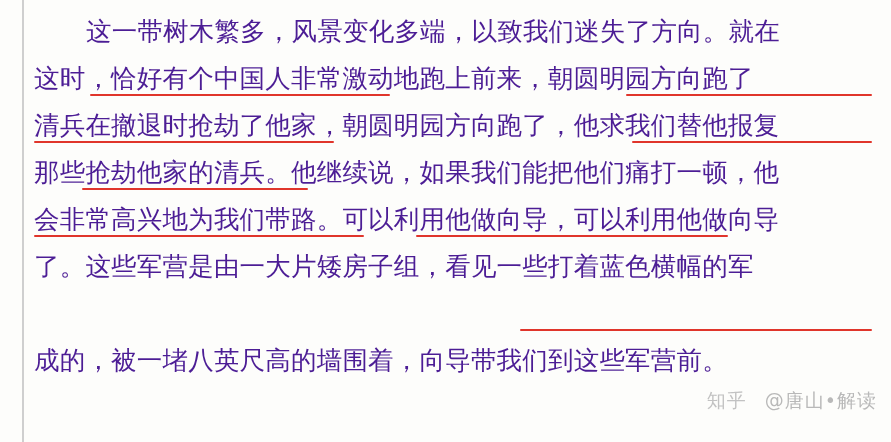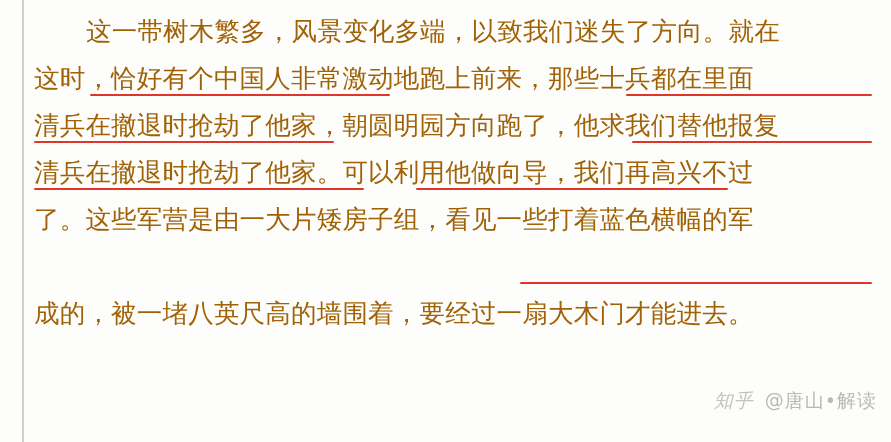--- a/index.html
+++ b/index.html
@@ -34,21 +34,21 @@
     left: 34px;
     top: 8px;
     width: 838px;
   }
   .line {
     position: relative;
     height: 47px;
     line-height: 47px;
     white-space: nowrap;
     font-size: 25.5px;
-    color: #a16207;
+    color: #4c1d95;
     letter-spacing: 0.2px;
     font-family: "DejaVu Serif", "Liberation Serif", serif;
   }
   .line .indent {
     display: inline-block;
     width: 52px;
   }
   
   .mark {
     position: absolute;
@@ -62,23 +62,22 @@
     right: 14px;
     bottom: 28px;
     font-size: 19px;
     color: #b9b9b9;
     font-family: "DejaVu Sans", "Liberation Sans", sans-serif;
     letter-spacing: 1px;
     white-space: nowrap;
   }
   #watermark .wm-logo {
     display: inline-block;
-    margin-right: 4px;
+    margin-right: 11px;
     color: #c2c2c2;
-    font-style: italic;
   }
   
   #bottom-clip {
     position: absolute;
     left: 300px;
     bottom: -6px;
     font-size: 25px;
     color: #6f6f6f;
     font-family: "DejaVu Serif", "Liberation Serif", serif;
     white-space: nowrap;
@@ -93,49 +92,53 @@
   <div id="left-rule"></div>
 
   <div id="text-block">
 
     <div class="line">
       <span class="indent"></span><span>这一带树木繁多，风景变化多端，以致我们迷失了方向。就在</span>
       
     </div>
 
     <div class="line">
-      <span>这时，恰好有个中国人非常激动地跑上前来，那些士兵都在里面</span>
+      <span>这时，恰好有个中国人非常激动地跑上前来，朝圆明园方向跑了</span>
       <span class="mark" style="left:56px; width:300px; bottom:6px;"></span>
       <span class="mark" style="left:592px; width:246px; bottom:6px;"></span>
     </div>
 
     <div class="line">
       <span>清兵在撤退时抢劫了他家，朝圆明园方向跑了，他求我们替他报复</span>
       <span class="mark" style="left:0px; width:300px; bottom:6px;"></span>
       <span class="mark" style="left:598px; width:240px; bottom:6px;"></span>
     </div>
 
+    <div class="line">
+      <span>那些抢劫他家的清兵。他继续说，如果我们能把他们痛打一顿，他</span>
+      <span class="mark" style="left:48px; width:226px; bottom:6px;"></span>
+    </div>
 
     <div class="line">
-      <span>清兵在撤退时抢劫了他家。可以利用他做向导，我们再高兴不过</span>
+      <span>会非常高兴地为我们带路。可以利用他做向导，可以利用他做向导</span>
       <span class="mark" style="left:0px; width:330px; bottom:6px;"></span>
       <span class="mark" style="left:382px; width:312px; bottom:6px;"></span>
     </div>
 
     <div class="line">
       <span>了。这些军营是由一大片矮房子组，看见一些打着蓝色横幅的军</span>
     </div>
 
     <div class="line">
       <span class="mark" style="left:486px; width:352px; bottom:6px;"></span>
     </div>
 
 
     <div class="line">
-      <span>成的，被一堵八英尺高的墙围着，要经过一扇大木门才能进去。</span>
+      <span>成的，被一堵八英尺高的墙围着，向导带我们到这些军营前。</span>
     </div>
 
   </div>
 
   <div id="watermark">
     <span class="wm-logo">知乎</span><span> @唐山•解读</span>
   </div>
 
   <div id="bottom-clip"></div>
 

